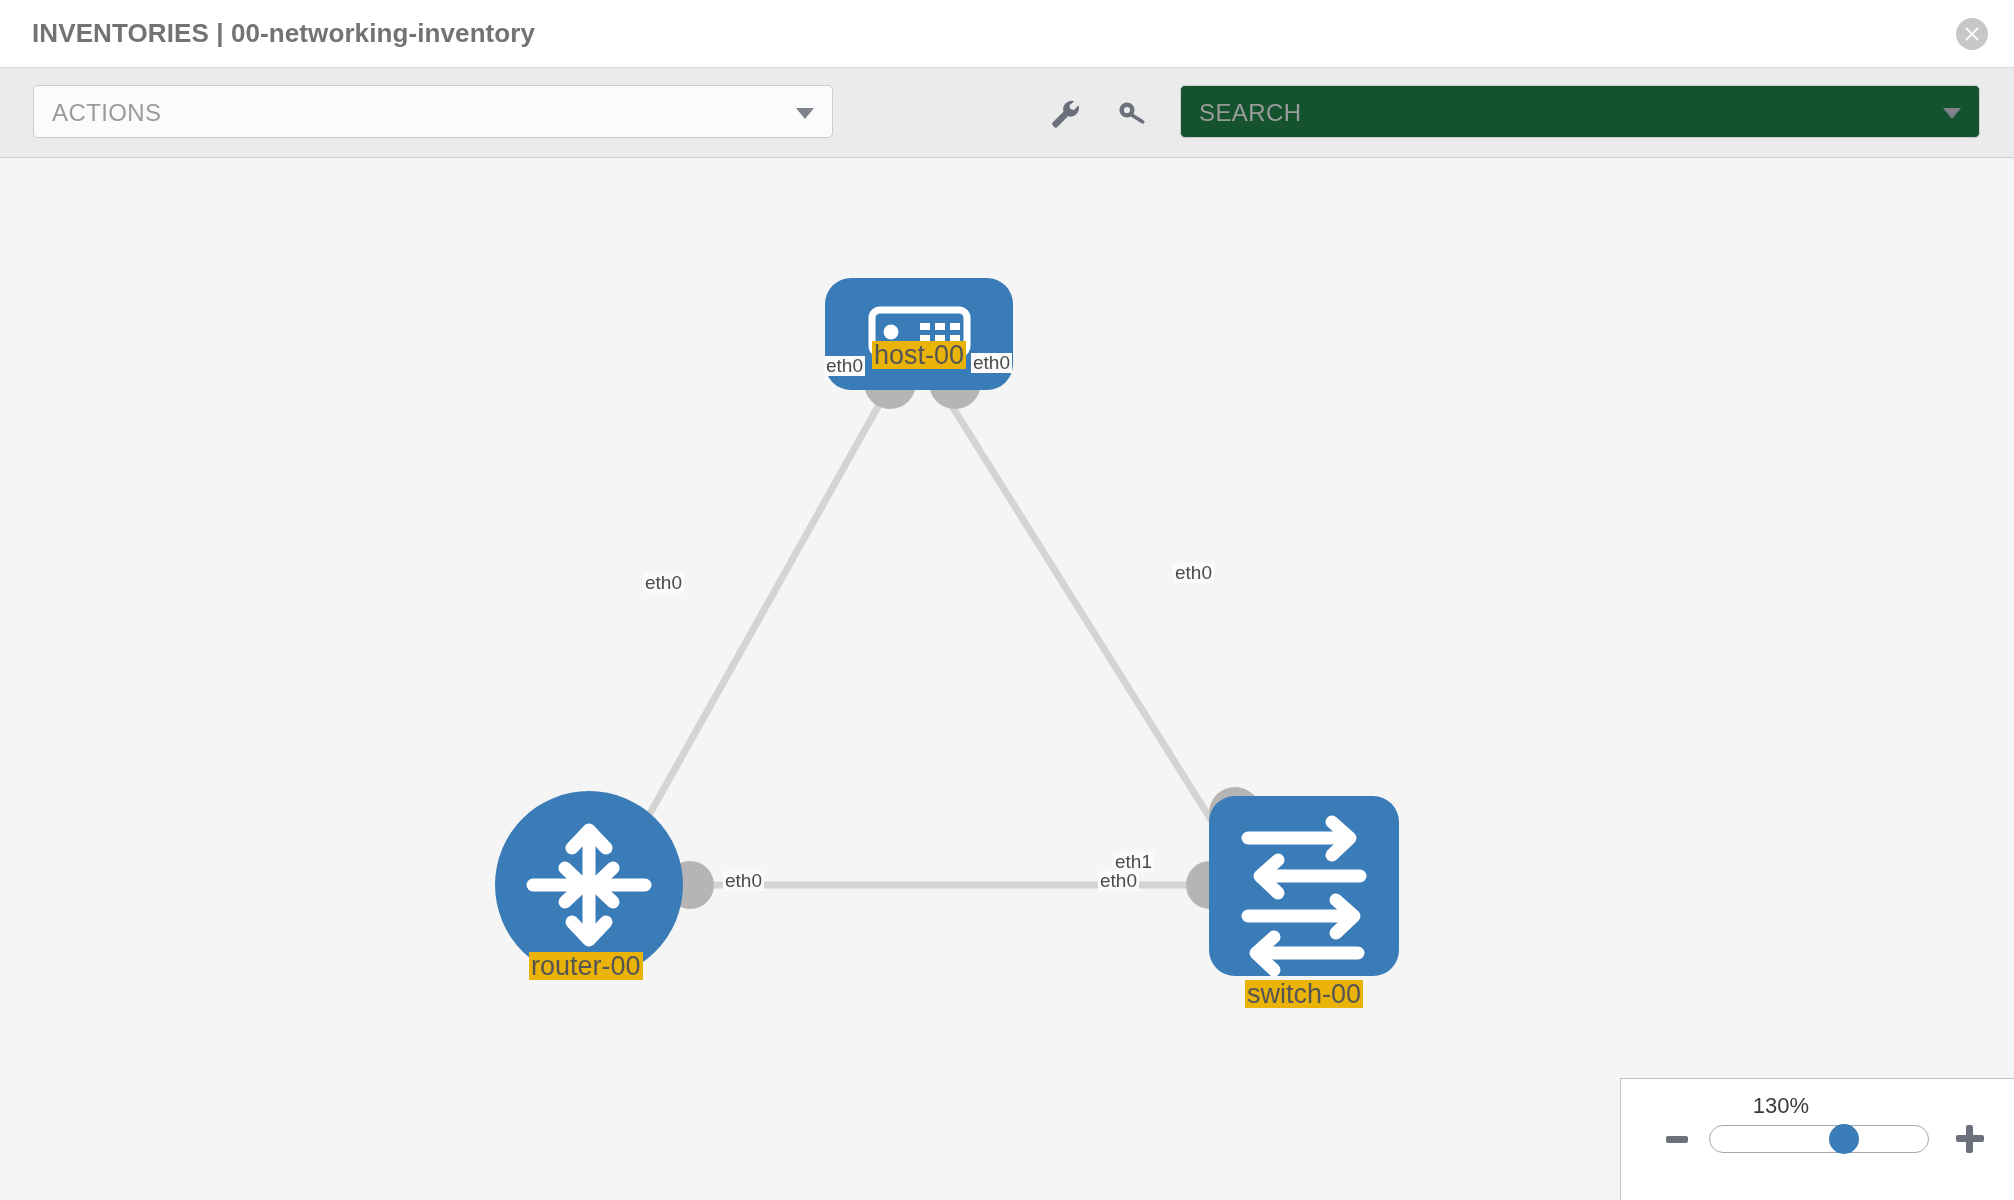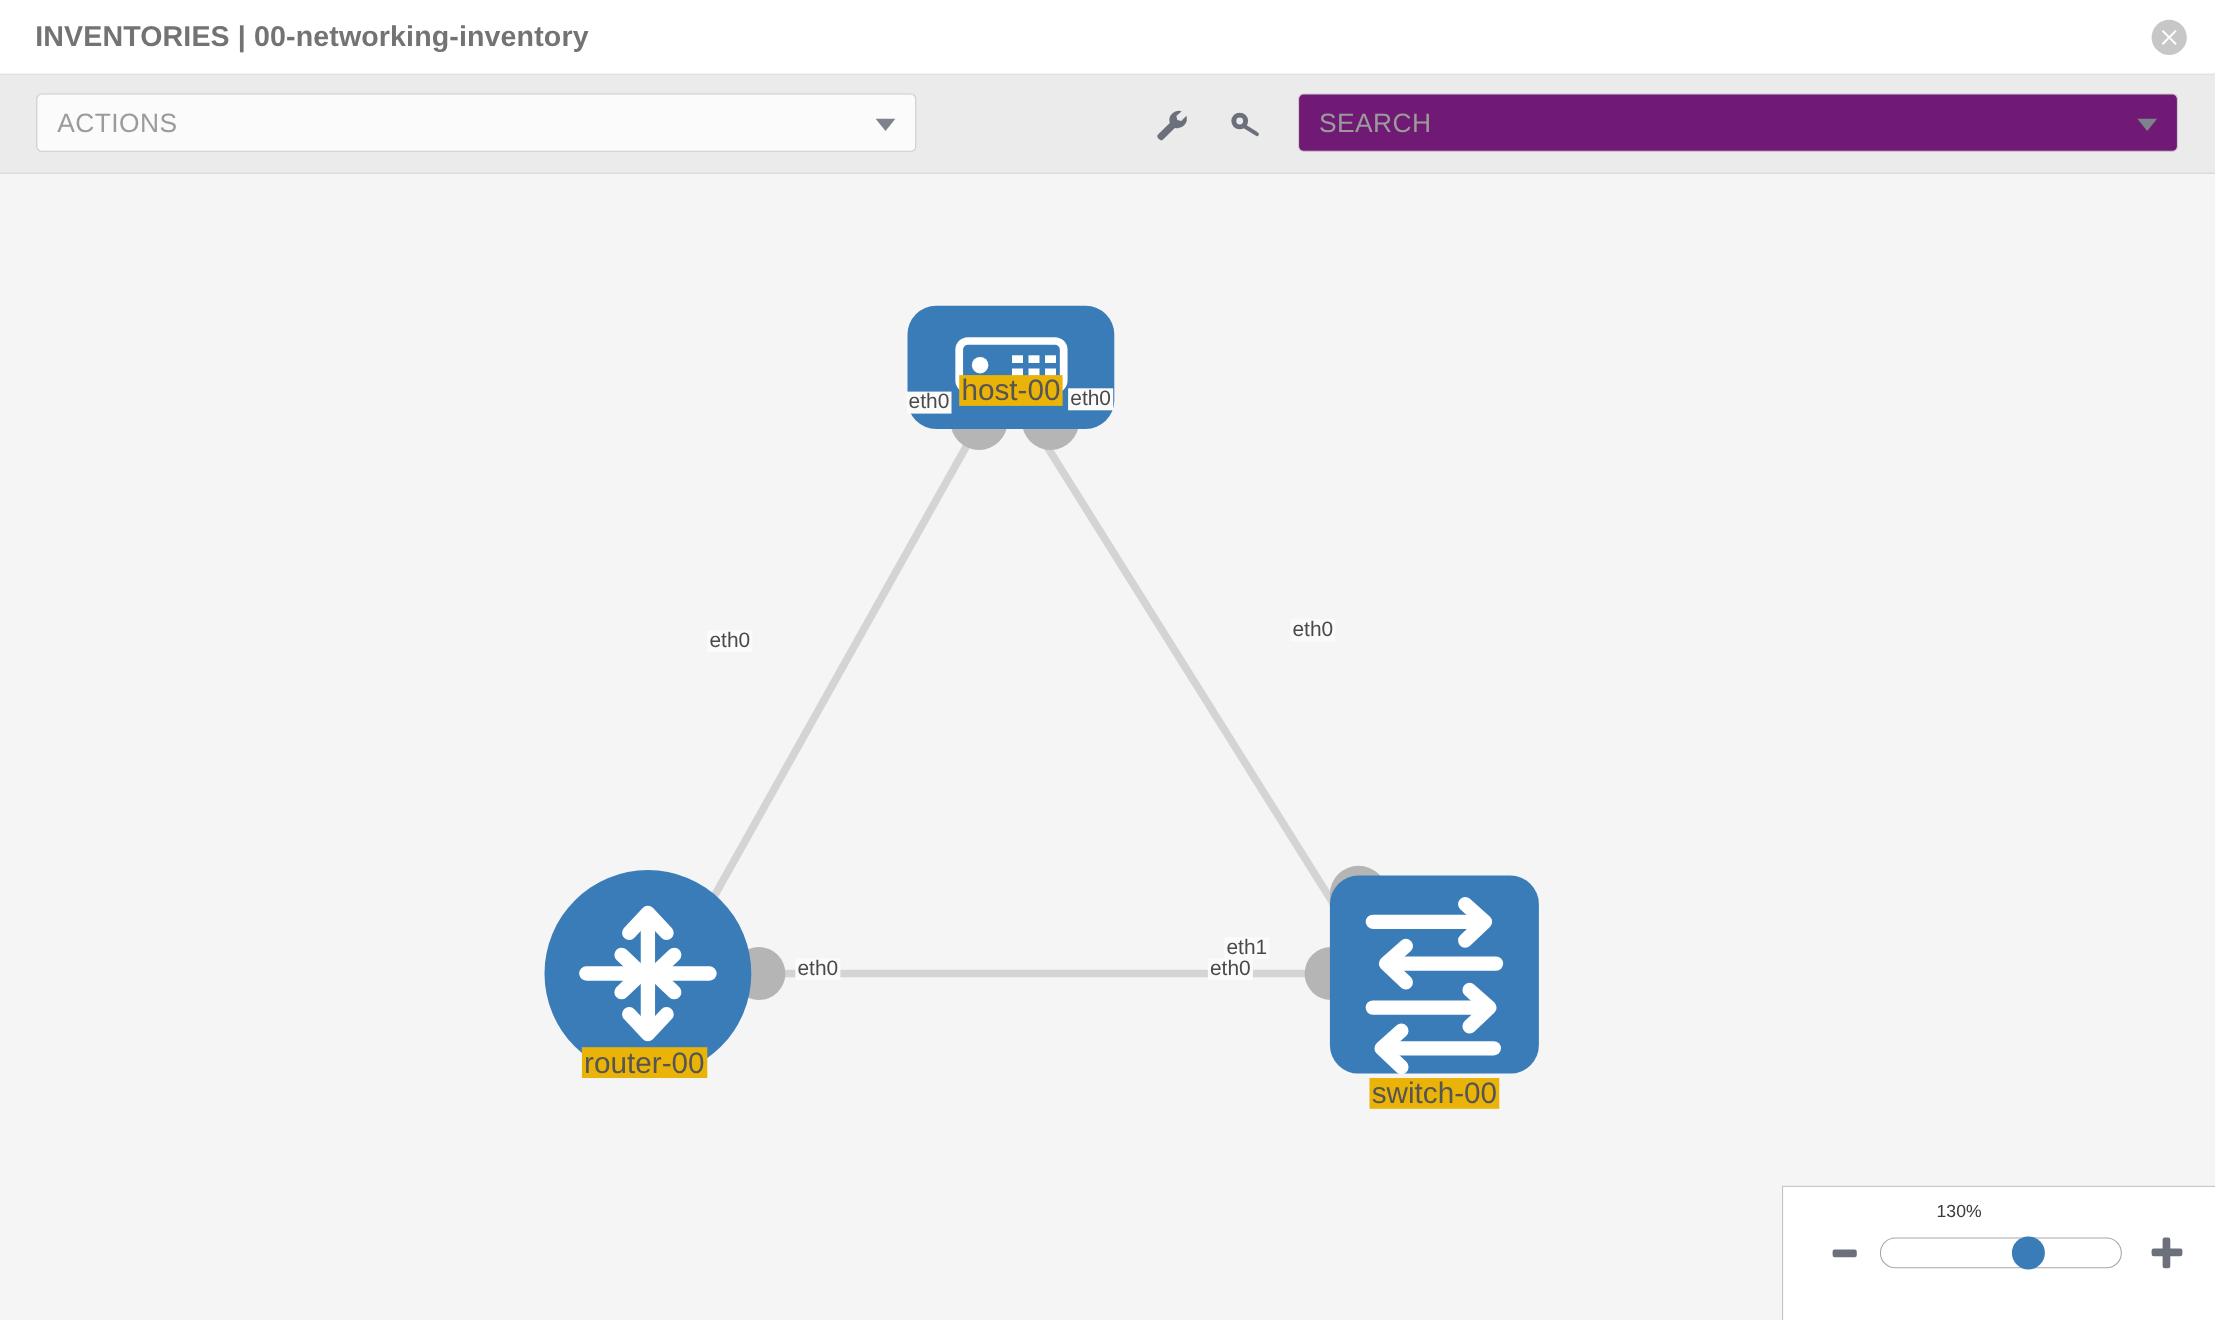--- a/index.html
+++ b/index.html
@@ -103,21 +103,21 @@
   }
   .tool-icon.wrench { left: 1047px; }
   .tool-icon.key    { left: 1114px; }
 
   .search-box {
     position: absolute;
     left: 1180px;
     top: 17px;
     width: 800px;
     height: 53px;
-    background: #701a75;
+    background: #14532d;
     border: 1px solid #cccccc;
     border-radius: 5px;
     box-sizing: border-box;
     cursor: text;
   }
   .search-placeholder {
     position: absolute;
     left: 18px;
     top: 13px;
     font-size: 24px;
@@ -168,21 +168,21 @@
     border-top: 1px solid #c4c4c4;
     border-left: 1px solid #c4c4c4;
     box-sizing: border-box;
   }
   .zoom-value {
     position: absolute;
     left: 0;
     top: 14px;
     width: 320px;
     text-align: center;
-    font-size: 16px;
+    font-size: 22px;
     color: #3b3b3b;
   }
   .zoom-minus {
     position: absolute;
     left: 45px;
     top: 57px;
     width: 22px;
     height: 7px;
     background: #6b707a;
     border-radius: 2px;

